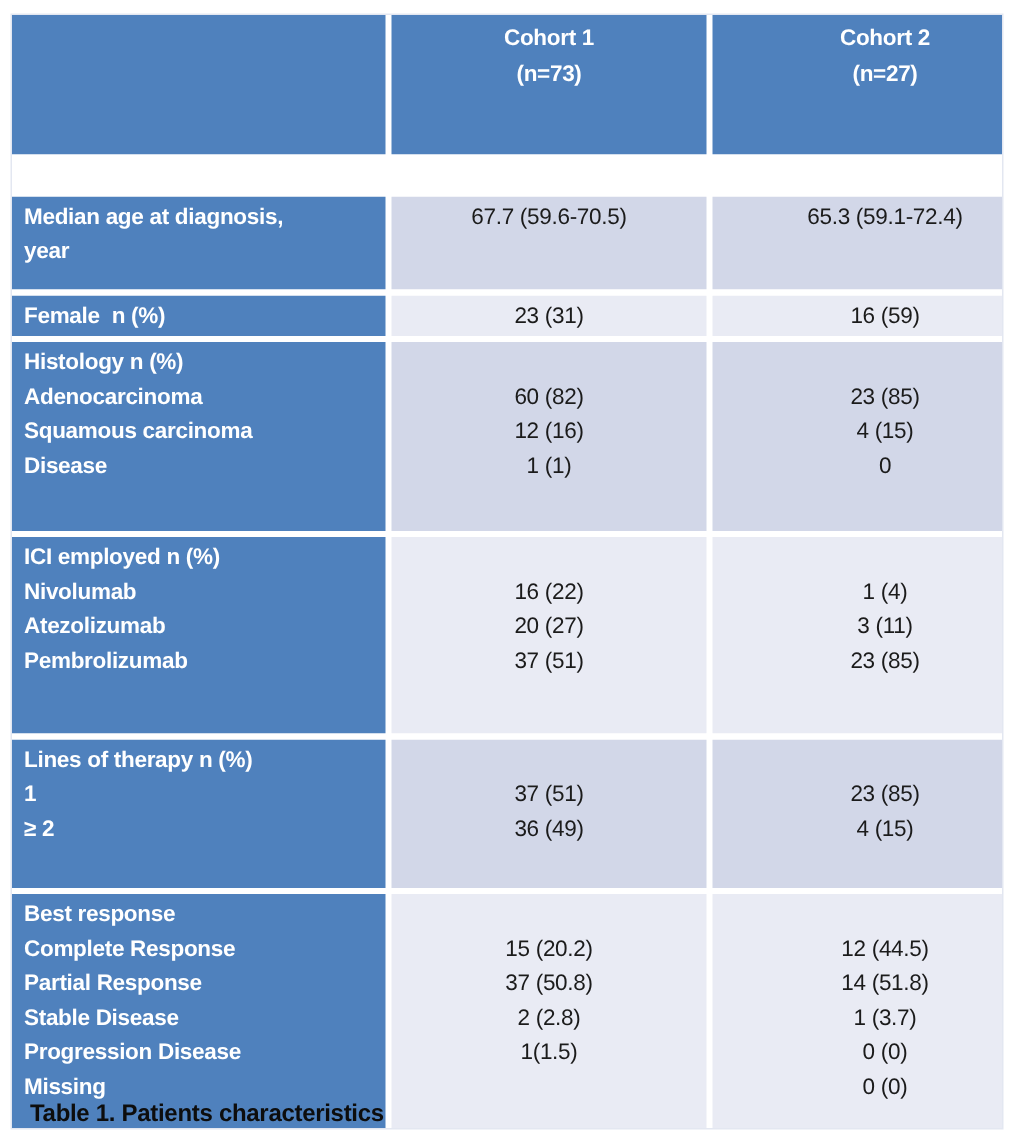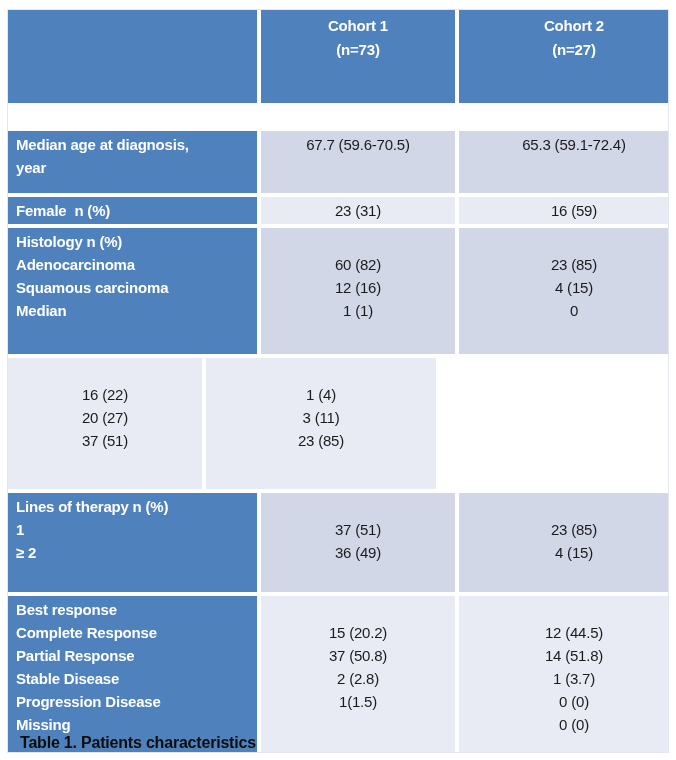--- a/index.html
+++ b/index.html
@@ -30,21 +30,21 @@
   .label-cell {
     width: 249px;
     background: var(--blue);
     color: #ffffff;
     font-weight: bold;
     font-size: 15px;
     line-height: 23px;
     padding: 2px 6px 0 8px;
     letter-spacing: -0.2px;
   }
-  .col2 { width: 194px; }
+  .col2 { width: 210px; }
   .col3 { width: 230px; }
   .head-cell {
     background: var(--blue);
     color: #ffffff;
     font-weight: bold;
     font-size: 15px;
     line-height: 24px;
     text-align: center;
     padding-top: 4px;
     letter-spacing: -0.2px;
@@ -111,37 +111,43 @@
     <div class="cell value-cell col3">
           <div class="line">16 (59)</div>
         </div>
   </div>
 
   <div class="trow dark" style="height: 126px;">
     <div class="cell label-cell">
           <div class="line">Histology n (%)</div>
           <div class="line">Adenocarcinoma</div>
           <div class="line">Squamous carcinoma</div>
-          <div class="line">Median</div>
+          <div class="line">Disease</div>
         </div>
     <div class="cell value-cell col2">
           <div class="line"></div>
           <div class="line">60 (82)</div>
           <div class="line">12 (16)</div>
           <div class="line">1 (1)</div>
         </div>
     <div class="cell value-cell col3">
           <div class="line"></div>
           <div class="line">23 (85)</div>
           <div class="line">4 (15)</div>
           <div class="line">0</div>
         </div>
   </div>
 
   <div class="trow light" style="height: 131px;">
+    <div class="cell label-cell">
+          <div class="line">ICI employed n (%)</div>
+          <div class="line">Nivolumab</div>
+          <div class="line">Atezolizumab</div>
+          <div class="line">Pembrolizumab</div>
+        </div>
     <div class="cell value-cell col2">
           <div class="line"></div>
           <div class="line">16 (22)</div>
           <div class="line">20 (27)</div>
           <div class="line">37 (51)</div>
         </div>
     <div class="cell value-cell col3">
           <div class="line"></div>
           <div class="line">1 (4)</div>
           <div class="line">3 (11)</div>

